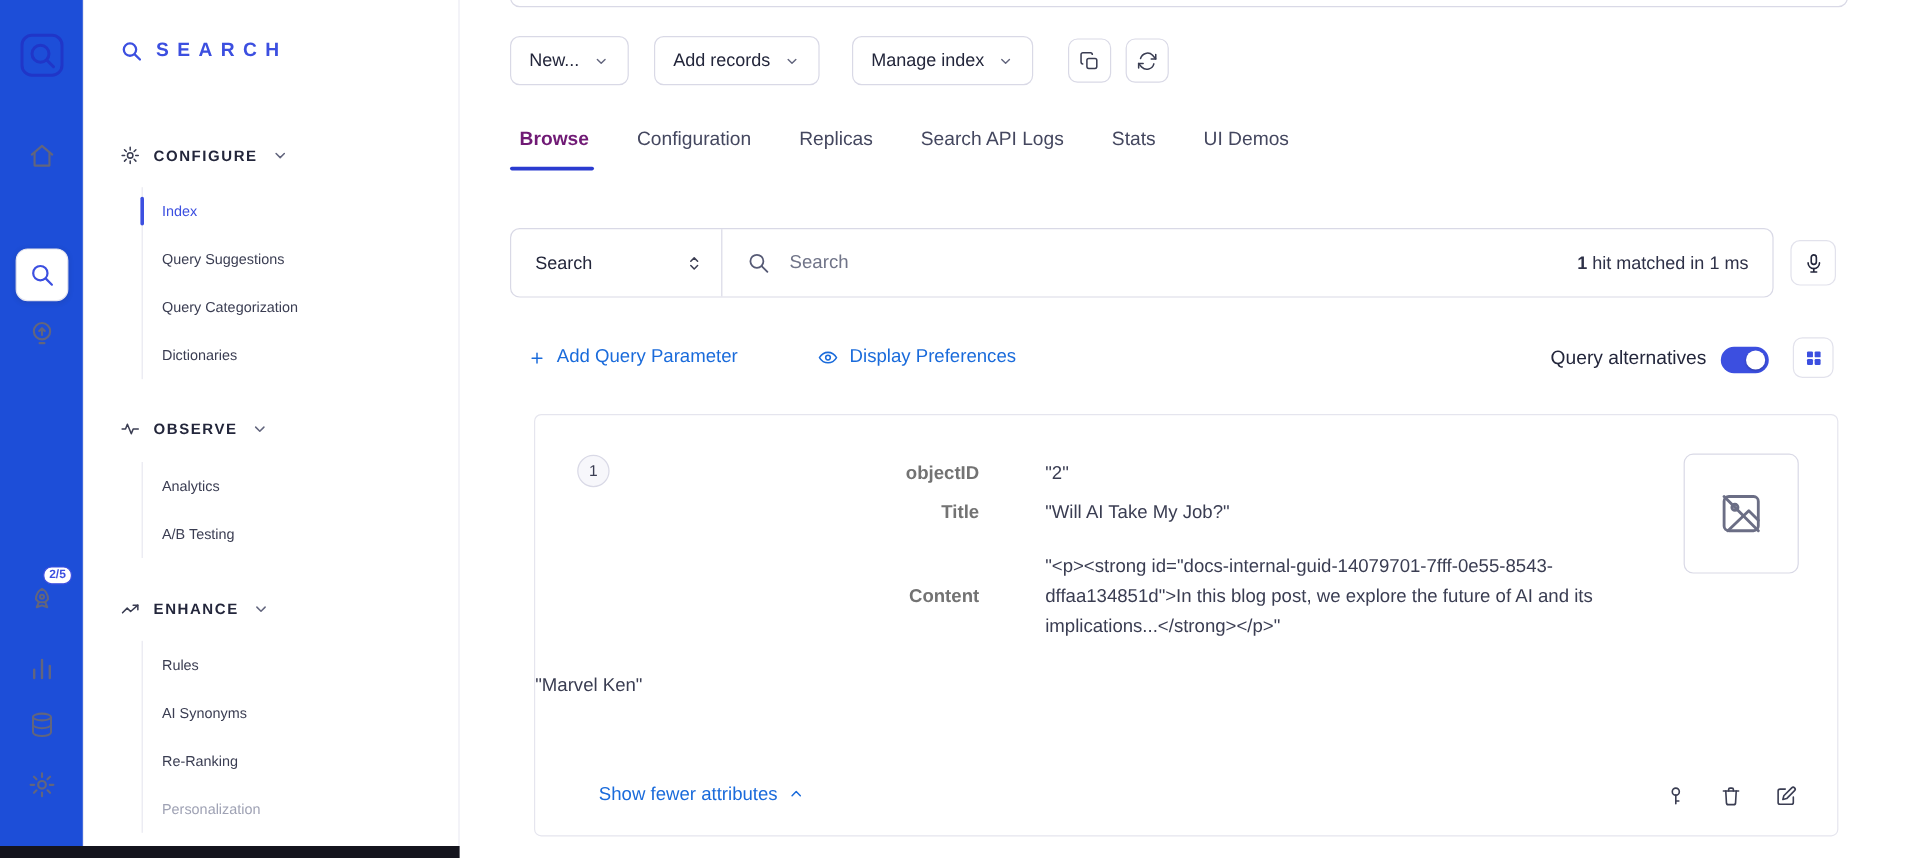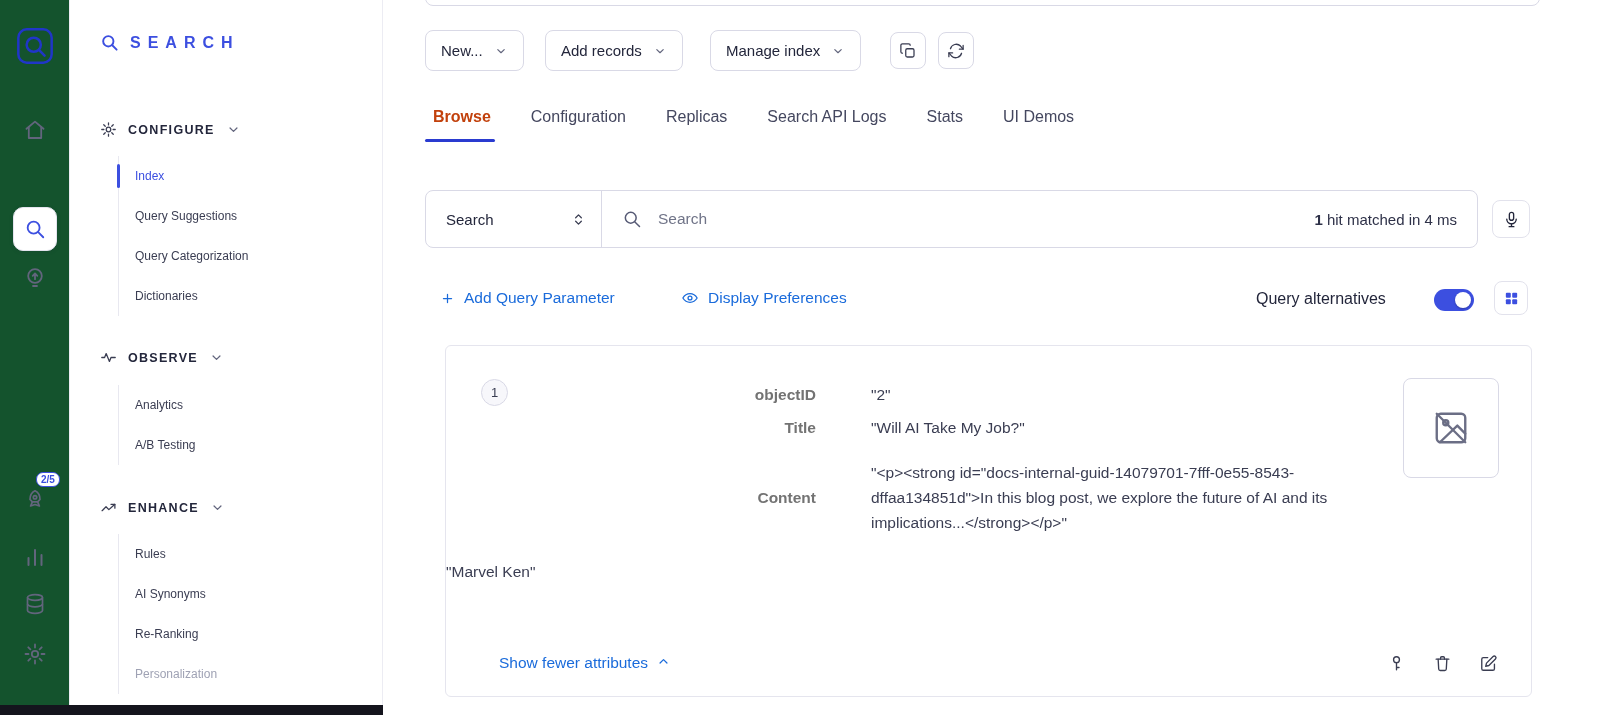--- a/index.html
+++ b/index.html
@@ -3,21 +3,21 @@
 <meta charset="utf-8">
 <style>
   * { margin:0; padding:0; box-sizing:border-box; }
   html,body { width:1600px; height:715px; overflow:hidden; }
   body { font-family:"Liberation Sans", sans-serif; background:#fff; color:#23263b; }
   #app { position:relative; width:1600px; height:715px; overflow:hidden; background:#fff; }
   svg { display:block; }
   button { font-family:inherit; }
 
   
-  .rail { position:absolute; left:0; top:0; width:70px; height:100%; background:#14532d; border-right:1px solid #ececf3; }
+  .rail { position:absolute; left:0; top:0; width:70px; height:100%; background:#1d4ed8; border-right:1px solid #ececf3; }
   .rail-logo { position:absolute; left:15px; top:26px; width:40px; height:40px; color:#2036c8; cursor:pointer; }
   .rail-ic { position:absolute; left:23px; width:24px; height:24px; color:#62657d; cursor:pointer; }
   .ic-home { top:118px; }
   .active-tile { position:absolute; left:13px; top:207px; width:44px; height:44px; background:#fff;
     border:1px solid #e4e4ee; border-radius:10px; box-shadow:0 1px 4px rgba(35,38,59,.14);
     display:flex; align-items:center; justify-content:center; color:#3c4fe0; cursor:pointer; }
   .ic-recommend { top:266px; }
   .ic-rocket { top:488px; }
   .rail-badge { position:absolute; left:36px; top:472px; font-size:10px; font-weight:700; color:#3c4fe0;
     background:#fff; border:1px solid #3c4fe0; border-radius:7px; padding:0 4px; line-height:13px; cursor:default; }
@@ -47,41 +47,41 @@
   .btn { position:absolute; top:30px; height:41px; border:1px solid #d9d9e6; border-radius:8px; background:#fff;
     display:flex; align-items:center; gap:11px; padding:0 15px; font-size:15px; color:#23263b; cursor:pointer; }
   .btn .chev { color:#62657d; }
   #btn-new { left:425px; } #btn-add { left:545px;justify-content:flex-end; } #btn-manage { left:710px; }
   .icon-btn { position:absolute; top:32px; width:36px; height:37px; border:1px solid #d9d9e6; border-radius:8px;
     background:#fff; display:flex; align-items:center; justify-content:center; color:#3a3d52; cursor:pointer; }
   #btn-copy { left:890px; } #btn-refresh { left:938px; }
 
   .tabs { position:absolute; left:433px; top:108px; display:flex; gap:40px; font-size:16px; color:#44475f; }
   .tab { position:relative; padding-bottom:16px; cursor:pointer; }
-  .tab.active { color:#c2410c; font-weight:600; }
+  .tab.active { color:#701a75; font-weight:600; }
   .tab.active::after { content:""; position:absolute; left:-8px; right:-4px; bottom:0; height:3px; background:#2a3bd0; border-radius:2px; }
 
   .searchbar { position:absolute; left:425px; top:190px; width:1053px; height:58px; border:1px solid #d9d9e6;
     border-radius:8px; background:#fff; display:flex; align-items:stretch; }
   .index-select { width:176px; display:flex; align-items:center; justify-content:space-between;
     padding:0 14px 0 20px; border-right:1px solid #d9d9e6; font-size:15px; color:#23263b; cursor:pointer; }
   .index-select .sort { color:#3a3d52; }
   .search-main { flex:1; display:flex; align-items:center; gap:16px; padding:0 20px; }
   .search-main .mag { color:#565a75; flex:none; }
   .search-main input { flex:1; min-width:0; border:none; outline:none; font-size:15.5px; color:#23263b; background:transparent; }
   .search-main input::placeholder { color:#707488; }
   .hits { font-size:15px; color:#2e3148; white-space:nowrap; }
   .hits b { font-weight:700; }
   .mic-btn { position:absolute; left:1492px; top:200px; width:38px; height:38px; border:1px solid #e2e2ec;
     border-radius:8px; background:#fff; display:flex; align-items:center; justify-content:center; color:#23263b; cursor:pointer; }
 
   .qlink { position:absolute; top:289px; display:flex; align-items:center; gap:9px; color:#1a6bdb; font-size:15.5px; cursor:pointer; }
   #add-param { left:440px; }
   #display-prefs { left:681px; }
-  .qalt-label { position:absolute; top:290px; left:1256px; width:166px; text-align:left; font-size:16px; color:#23263b; }
+  .qalt-label { position:absolute; top:290px; left:1256px; width:166px; text-align:right; font-size:16px; color:#23263b; }
   .toggle { position:absolute; left:1434px; top:289px; width:40px; height:22px; border-radius:11px; background:#3c4fe0; cursor:pointer; }
   .toggle .knob { position:absolute; right:3px; top:3px; width:16px; height:16px; border-radius:50%; background:#fff; box-shadow:0 1px 2px rgba(0,0,0,.25); }
   .grid-btn { position:absolute; left:1494px; top:281px; width:34px; height:34px; border:1px solid #e2e2ec; border-radius:8px;
     background:#fff; display:flex; align-items:center; justify-content:center; color:#3c4fe0; cursor:pointer; }
 
   
   .hit-card { position:absolute; left:445px; top:345px; width:1087px; height:352px; border:1px solid #e5e5ee;
     border-radius:6px; background:#fff; }
   .hit-num { position:absolute; left:35px; top:33px; width:27px; height:27px; border-radius:50%;
     border:1px solid #d9d9e6; background:#f7f7fb; display:flex; align-items:center; justify-content:center;
@@ -296,21 +296,21 @@
       </span>
     </div>
     <div class="search-main">
       <span class="mag">
         <svg viewBox="0 0 24 24" width="20" height="20" fill="none" stroke="currentColor" stroke-width="1.8" stroke-linecap="round">
             <circle cx="10.5" cy="10.5" r="6.5"></circle>
             <path d="M15.5 15.5 21 21"></path>
           </svg>
       </span>
       <input type="text" placeholder="Search" style="">
-      <div class="hits"><b>1</b><span> hit matched in 4 ms</span></div>
+      <div class="hits"><b>1</b><span> hit matched in 1 ms</span></div>
     </div>
   </div>
   <button class="mic-btn">
     <svg viewBox="0 0 24 24" width="19" height="19" fill="none" stroke="currentColor" stroke-width="1.7" stroke-linecap="round" stroke-linejoin="round">
         <rect x="9.3" y="3" width="5.4" height="10" rx="2.7"></rect>
         <path d="M6 11.5a6 6 0 0 0 12 0"></path>
         <path d="M12 17.5V21M9 21h6"></path>
       </svg>
   </button>
 

